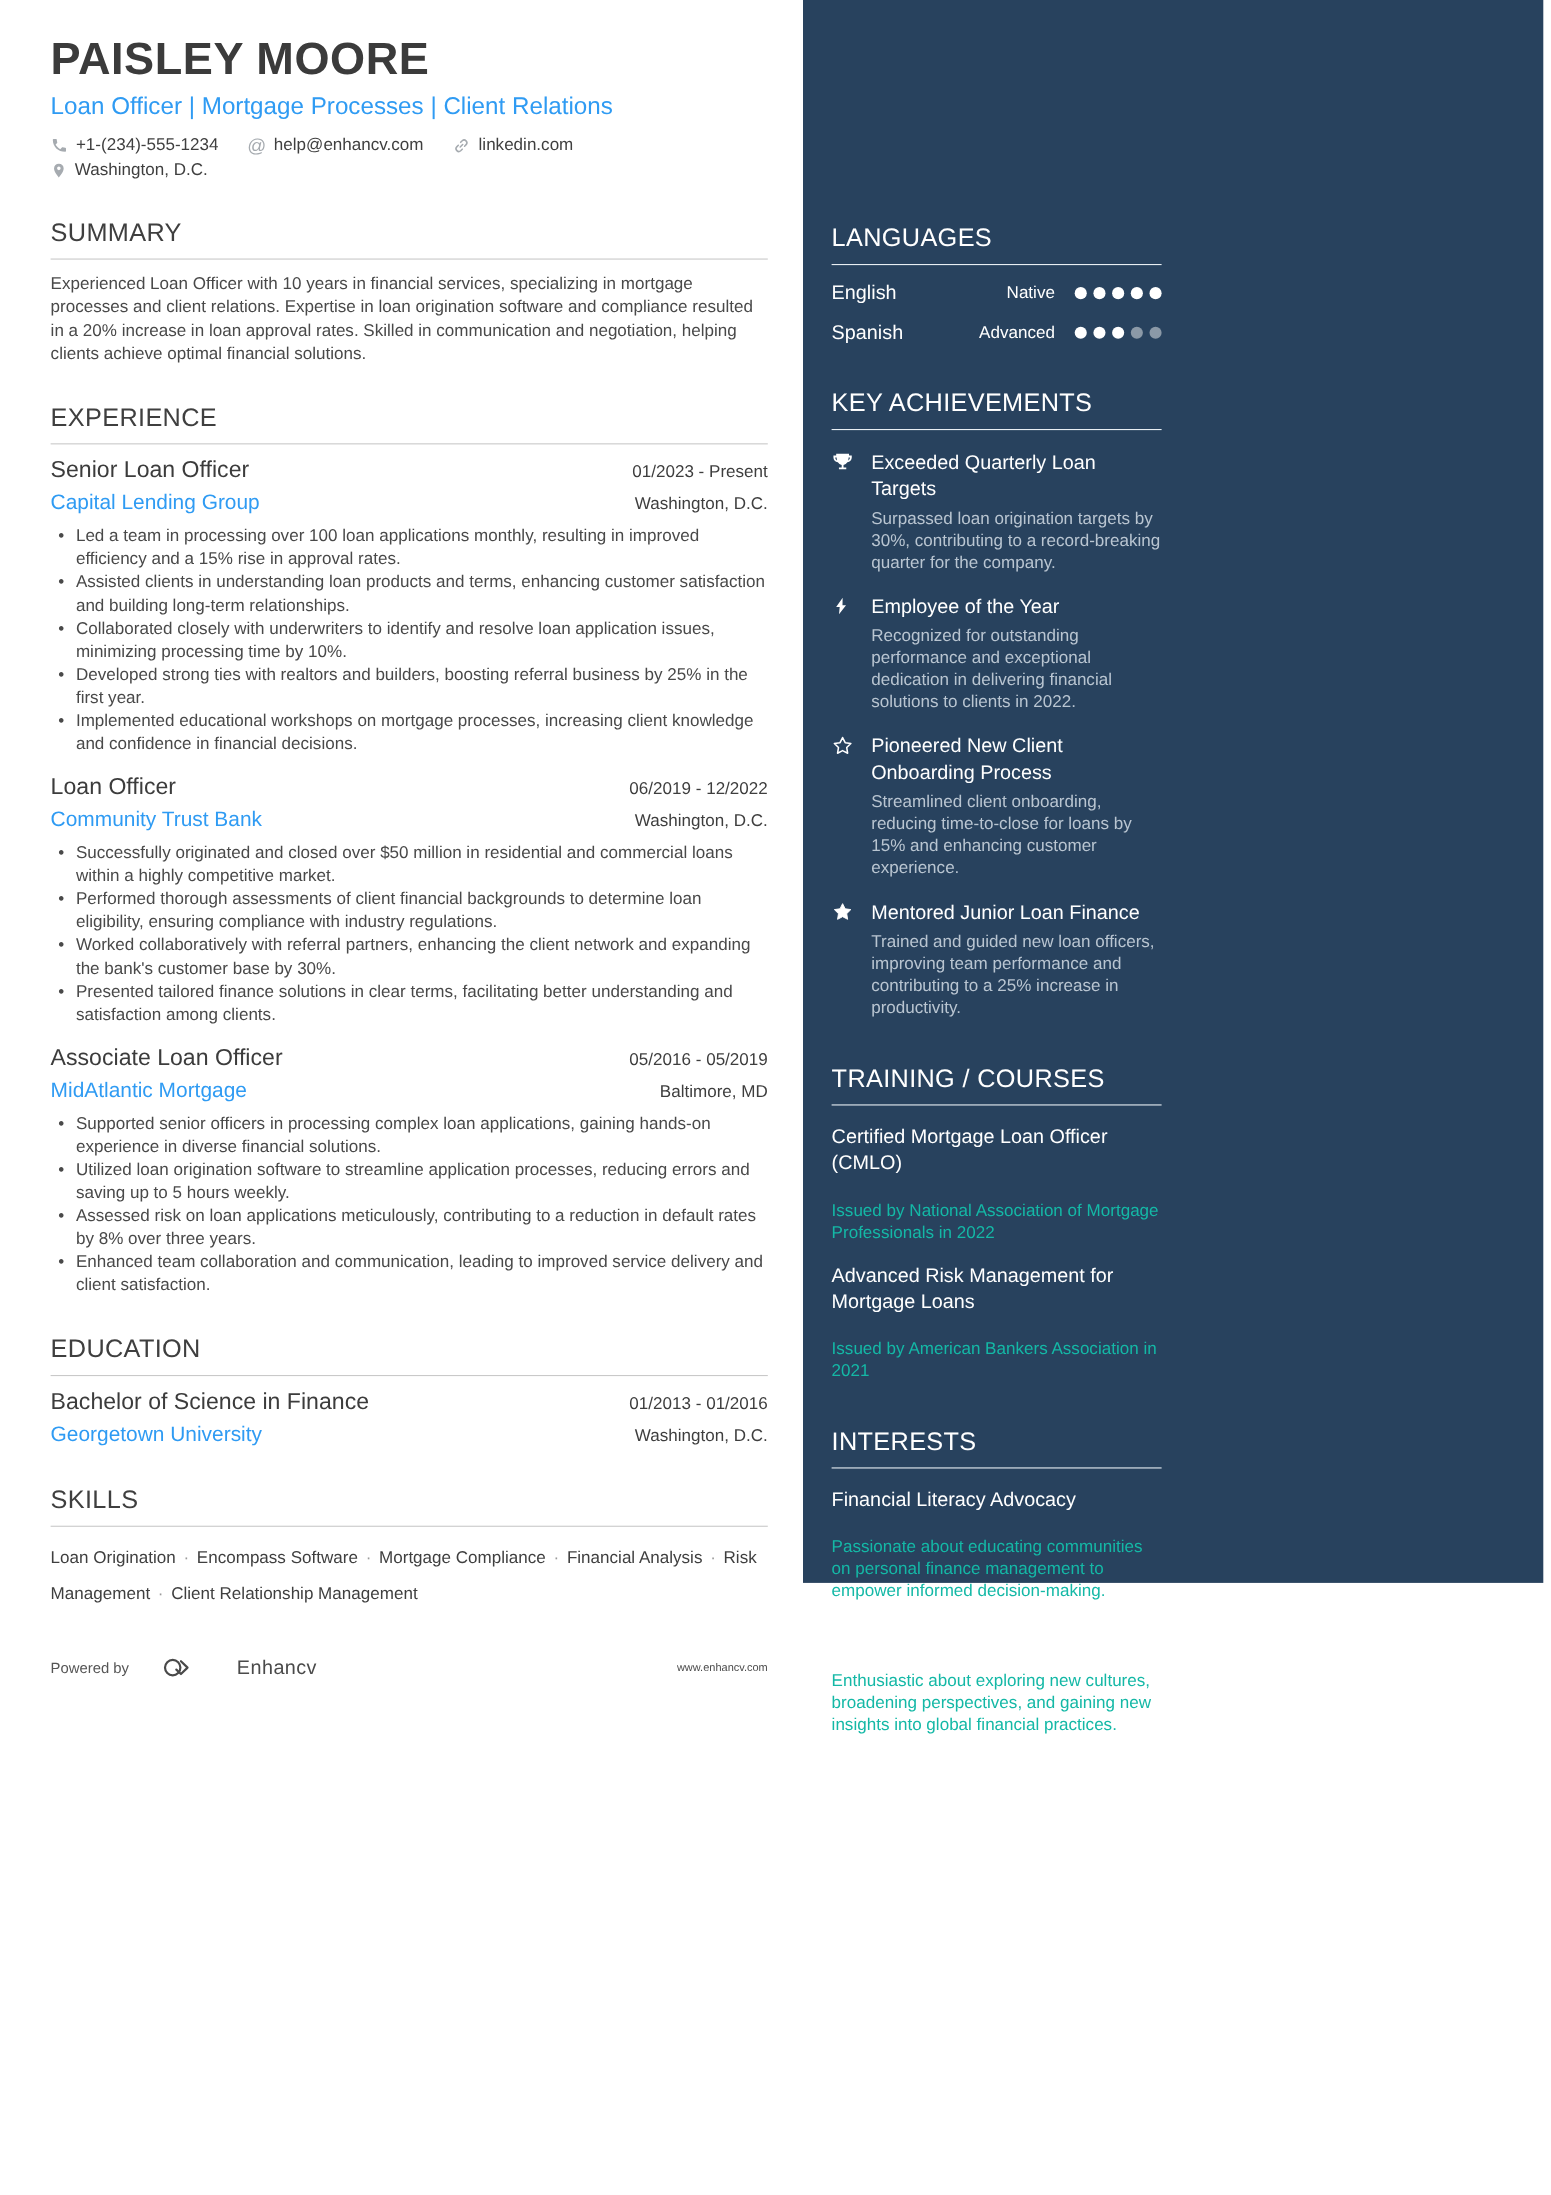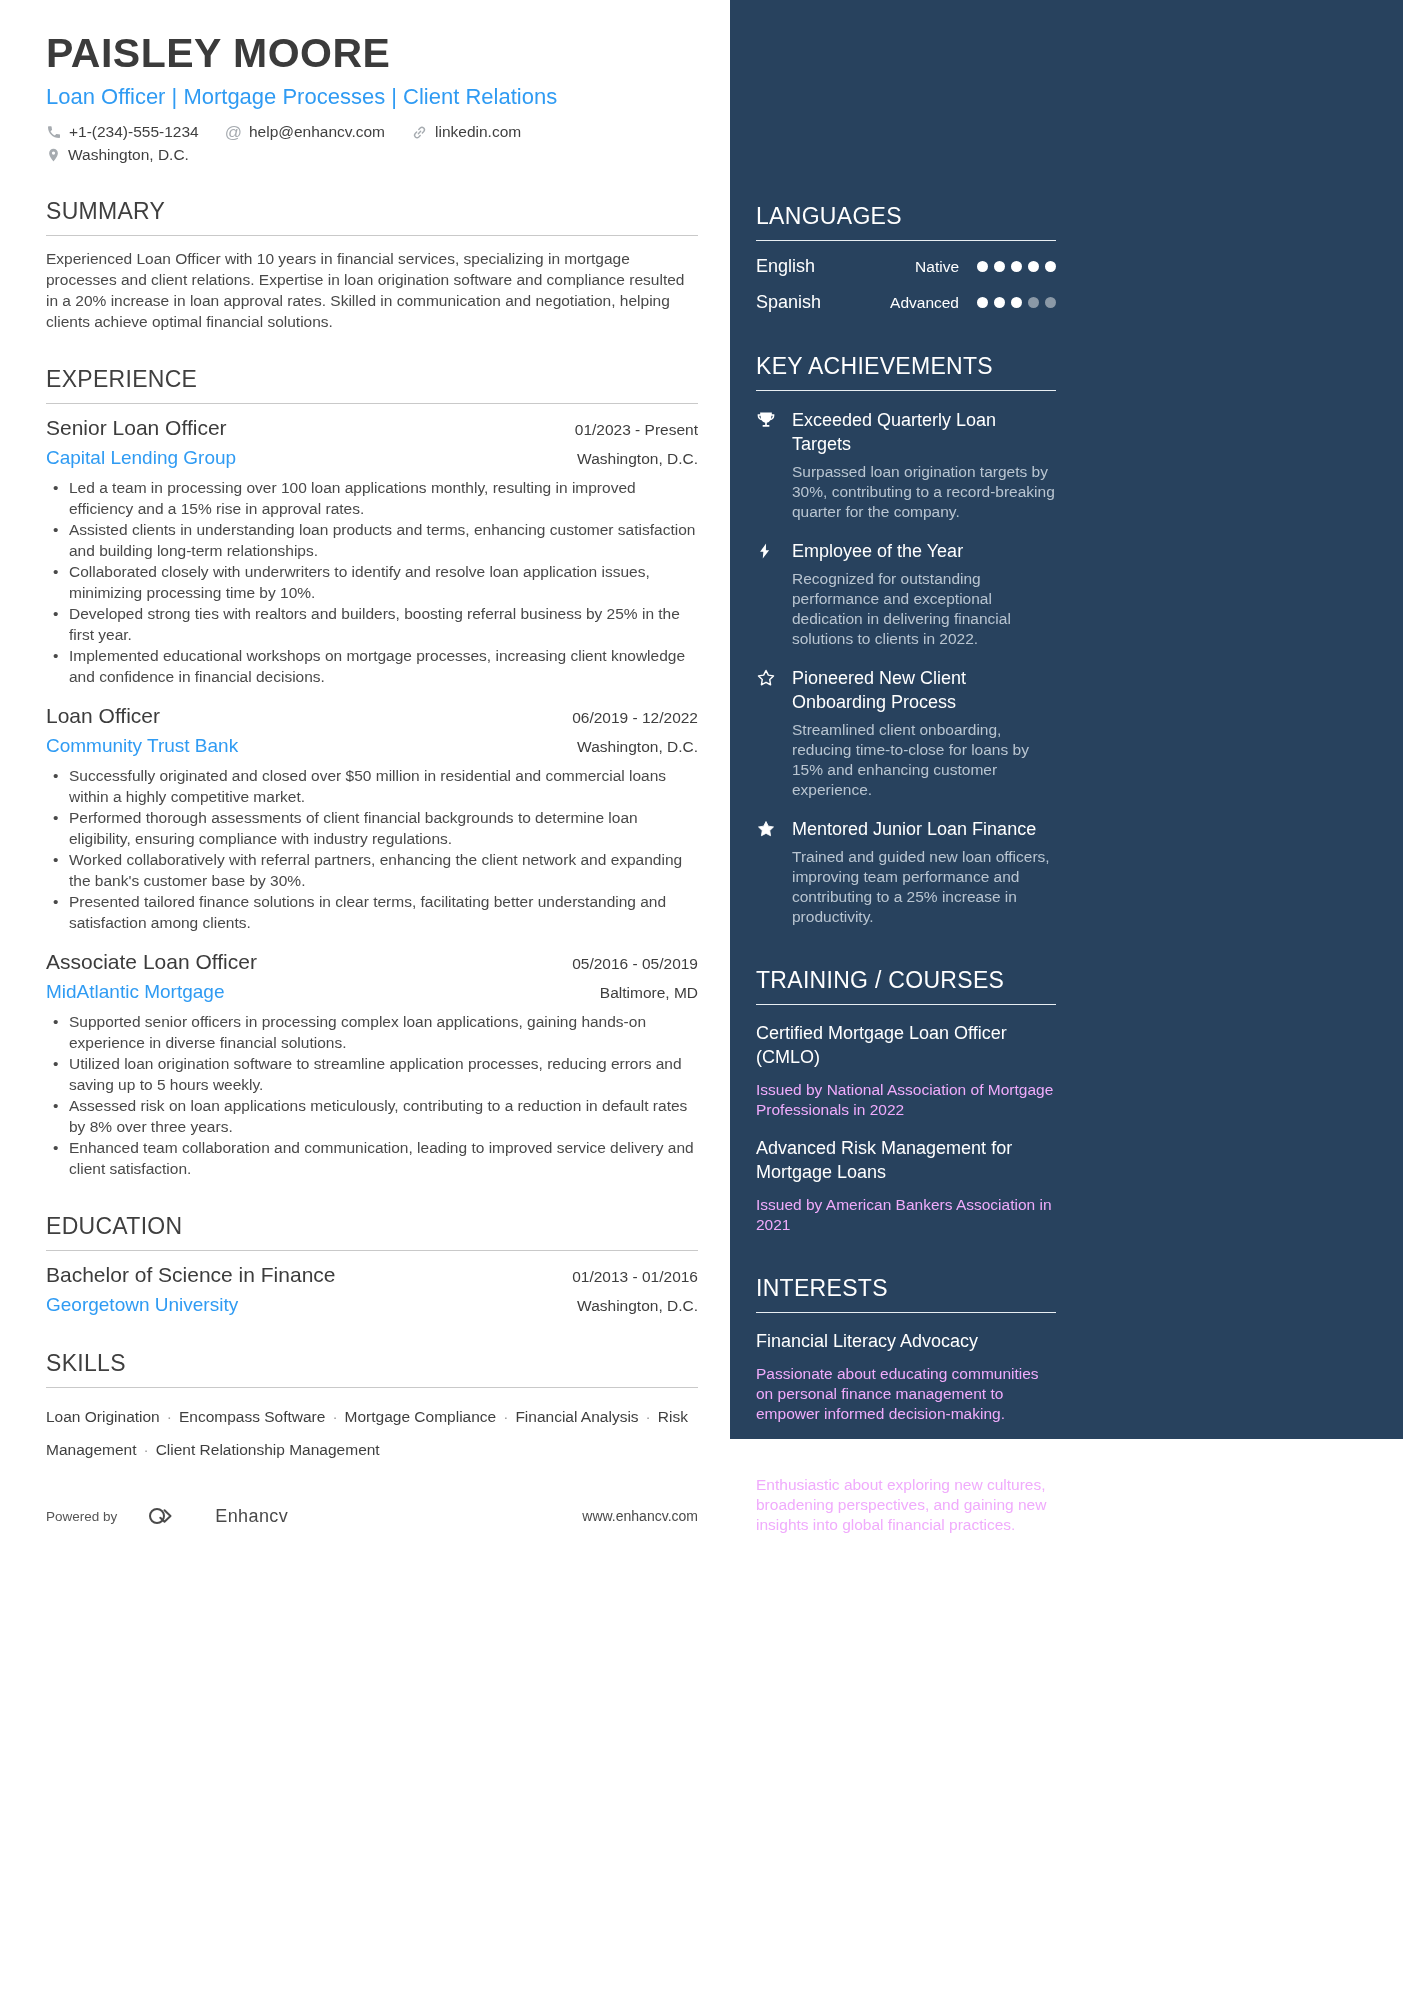--- a/index.html
+++ b/index.html
@@ -30,41 +30,41 @@
   .bullets li{position:relative;padding-left:23px;font-size:15.5px;color:#494949;line-height:20.5px;margin-bottom:1px;}
   .bullets li::before{content:"\2022";position:absolute;left:7px;top:0;color:#494949;}
   .skills-line{font-size:15.5px;color:#3f3f3f;line-height:33px;margin-top:2px;}
   .skill-sep{color:#9b9b9b;margin:0 7px;}
   
   .footer{position:absolute;left:46px;top:1503px;width:652px;display:flex;align-items:center;}
   .powered{font-size:13.5px;color:#555555;}
   .brand{display:flex;align-items:center;margin-left:30px;color:#4a4a4a;gap:24px;}
   .brand svg{display:block;}
   .brand-name{font-size:18px;letter-spacing:.4px;margin-left:10px;color:#4a4a4a;}
-  .footer-url{margin-left:auto;font-size:14px;color:#4a4a4a;text-align:right;}
+  .footer-url{margin-left:auto;font-size:10px;color:#4a4a4a;text-align:right;}
   
   .sidebar{position:absolute;left:730px;top:0;width:673px;height:1439px;background:#28425e;box-sizing:border-box;padding:203px 0 0 26px;}
   .sb-inner{width:300px;}
   .sb-section{margin-bottom:40px;}
   .sb-h{font-size:23px;font-weight:400;color:#ffffff;letter-spacing:.3px;margin:0 0 10px;}
   .sb-rule{border-bottom:1px solid #e8eef3;margin:0;}
   .lang-row{display:flex;align-items:center;margin-top:15px;}
   .lang-name{flex:1;font-size:18px;color:#ffffff;}
   .lang-level{font-size:15.5px;color:#ffffff;margin-right:18px;}
   .dots{display:flex;gap:6px;}
   .dot{width:11px;height:11px;border-radius:50%;background:#8b99a7;}
   .dot.filled{background:#ffffff;}
   .ach{display:flex;margin-top:17px;}
   .ach-icn{flex:0 0 36px;color:#ffffff;padding-top:2px;}
   .ach-icn svg{display:block;}
   .ach-title{font-size:18px;color:#ffffff;line-height:24px;}
   .ach-text{font-size:15.5px;color:#b9c5d1;line-height:20px;margin-top:6px;}
   .sb-item{margin-top:16px;}
   .sb-item-title{font-size:18px;color:#ffffff;line-height:24px;}
-  .sb-item-text{font-size:15.5px;color:#f0abfc;line-height:20px;margin-top:11px;}
+  .sb-item-text{font-size:15.5px;color:#14b8a6;line-height:20px;margin-top:22px;}
 </style>
 </head>
 <body>
 
 <div class="main">
 
   <h1 class="name">PAISLEY MOORE</h1>
   <div class="job-headline">Loan Officer | Mortgage Processes | Client Relations</div>
 
   <div class="contact-row">

